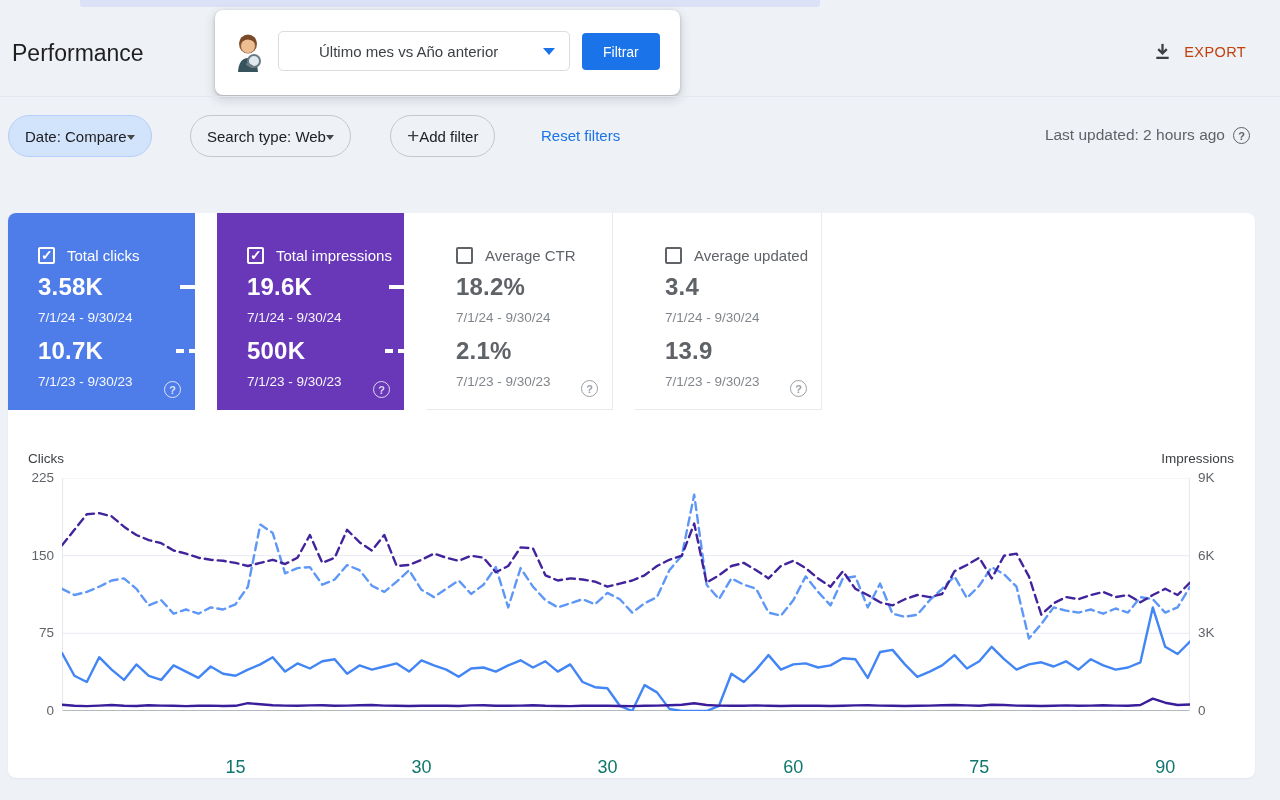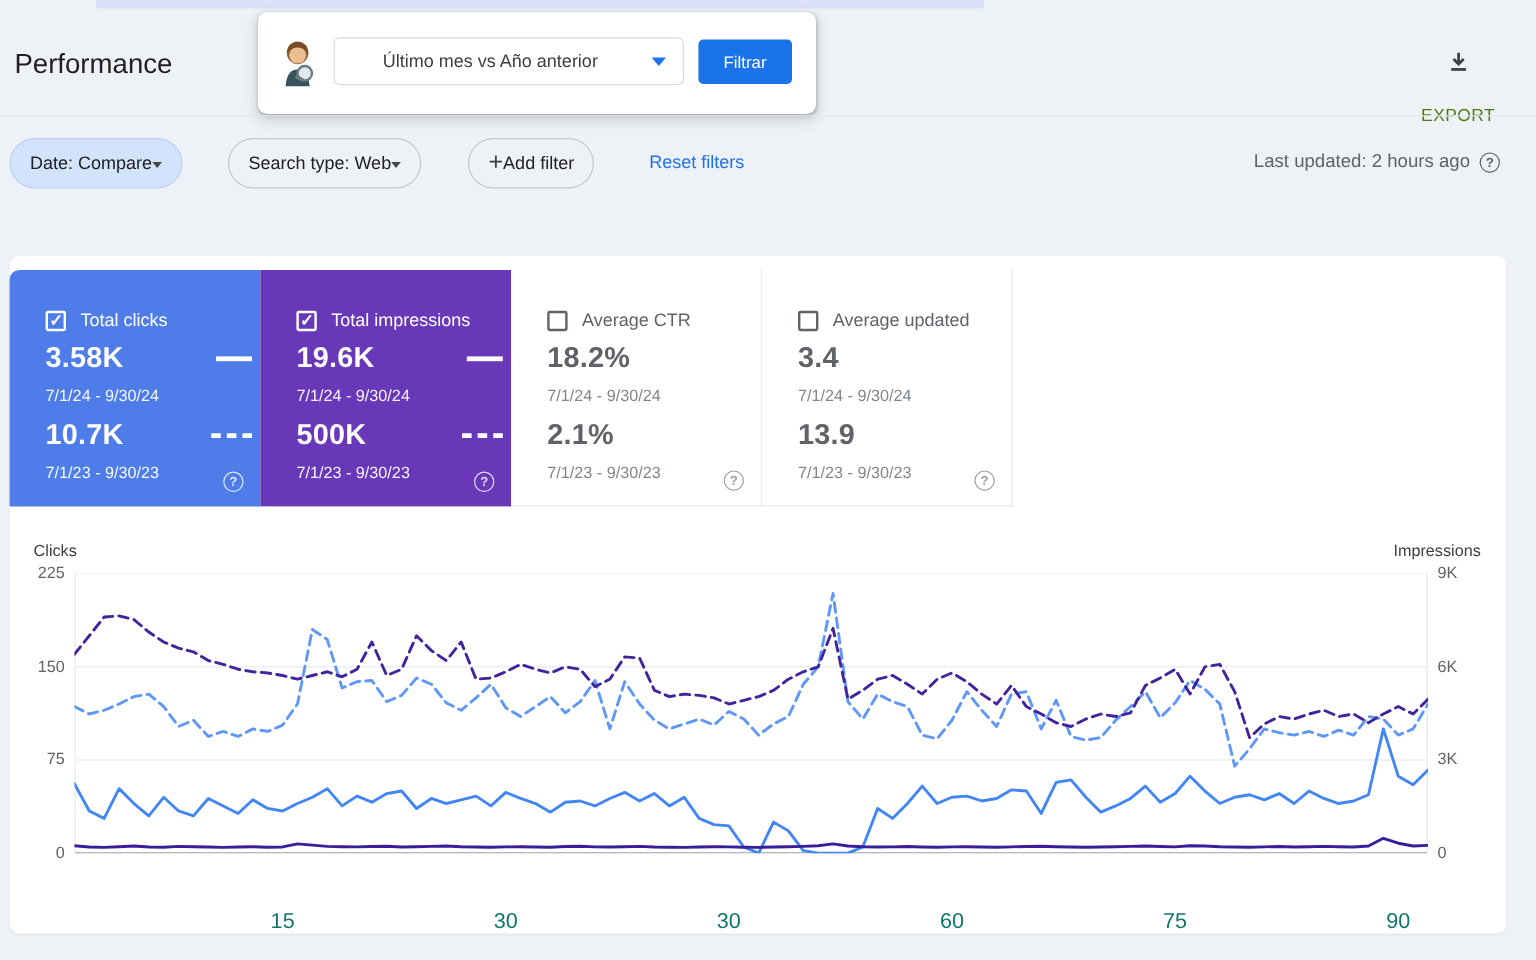--- a/index.html
+++ b/index.html
@@ -26,21 +26,21 @@
     position:absolute;left:63px;top:21px;width:292px;height:40px;border:1px solid #dadce0;border-radius:5px;
     display:flex;align-items:center;box-sizing:border-box;padding:0 14px;background:#fff;
   }
   .period-select .val{font-size:15px;color:#3c4043;flex:1;margin-left:26px;}
   .caret-blue{width:0;height:0;border-left:6px solid transparent;border-right:6px solid transparent;border-top:7px solid #1a73e8;}
   .filtrar-btn{
     position:absolute;left:367px;top:23px;height:37px;padding:0 21px;background:#1a73e8;color:#fff;
     border:none;border-radius:4px;font-size:14px;font-family:"Liberation Sans",sans-serif;display:flex;align-items:center;
   }
 
-  .export-btn{position:absolute;right:34px;top:42px;display:flex;align-items:center;gap:28px;color:#4d7c0f;flex-direction:column;}
+  .export-btn{position:absolute;right:34px;top:42px;display:flex;align-items:center;gap:12px;color:#c2410c;}
   .export-btn .lbl{font-size:14.5px;letter-spacing:.4px;font-weight:500;}
 
   .header-divider{position:absolute;left:0;top:96px;width:1280px;height:1px;background:#e2e6ee;}
 
   
   .chip{
     position:absolute;top:115px;height:42px;border-radius:21px;display:flex;align-items:center;
     box-sizing:border-box;padding:0 16px;font-size:15px;color:#202124;gap:0;background:transparent;border:1px solid #c4c7cc;
   }
   .chip.active{background:#d2e3fc;border-color:#b6cffa;}
@@ -50,21 +50,21 @@
   .last-updated{position:absolute;right:30px;top:126px;display:flex;align-items:flex-end;gap:8px;color:#5f6368;font-size:15.5px;}
   .qmark{
     display:inline-flex;align-items:center;justify-content:center;width:17px;height:17px;border-radius:50%;
     border:1.5px solid #5f6368;color:#5f6368;font-size:11px;font-weight:bold;box-sizing:border-box;
   }
 
   
   .panel{position:absolute;left:8px;top:213px;width:1247px;height:565px;background:#fff;border-radius:8px;box-shadow:0 1px 2px rgba(0,0,0,.05);}
 
   .cards-row{position:absolute;left:0;top:0;height:197px;width:100%;}
-  .card{position:absolute;top:12px;width:209px;height:197px;box-sizing:border-box;text-decoration:underline;}
+  .card{position:absolute;top:0;width:187px;height:197px;box-sizing:border-box;text-decoration:underline;}
   .card.c0{left:0;border-radius:8px 0 0 0;}
   .card.c1{left:209px;}
   .card.c2{left:418px;border-right:1px solid #e8eaed;border-bottom:1px solid #e8eaed;}
   .card.c3{left:627px;border-right:1px solid #e8eaed;border-bottom:1px solid #e8eaed;}
   .card .cb-row{position:absolute;left:30px;top:34px;display:flex;align-items:center;gap:12px;}
   .checkbox{width:17px;height:17px;border:2px solid #fff;border-radius:2px;box-sizing:border-box;position:relative;}
   .card.dark .checkbox{border-color:#fff;color:#fff;}
   .card.light .checkbox{border-color:#5f6368;}
   .checkbox.on::after{content:"✓";position:absolute;left:1px;top:-2px;font-size:14px;font-weight:bold;}
   .card .cb-label{font-size:15px;}

